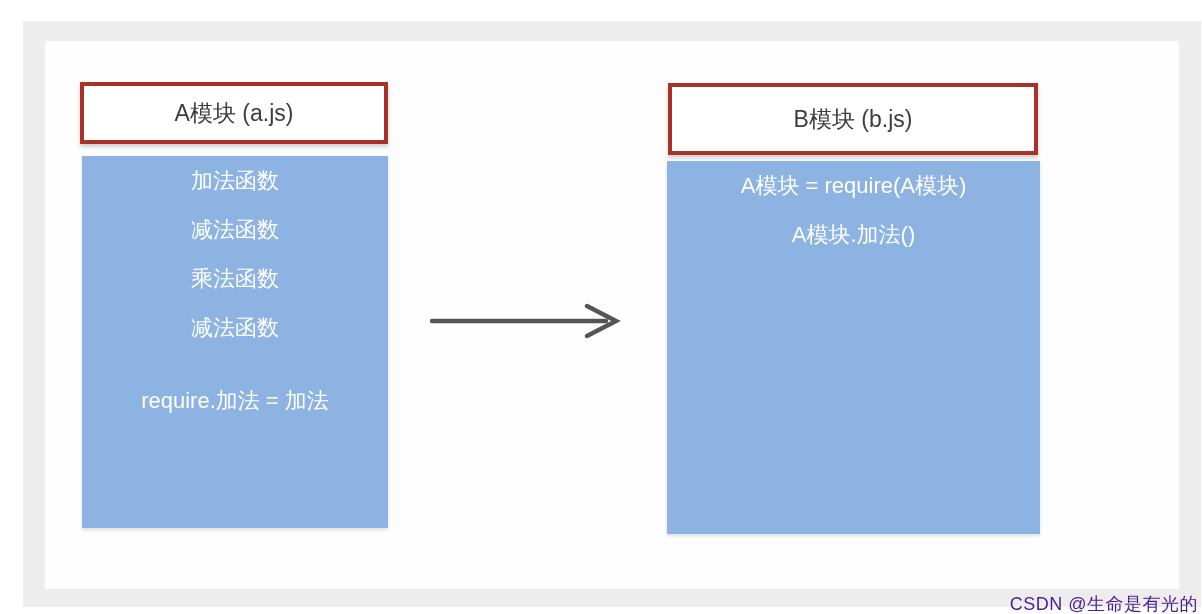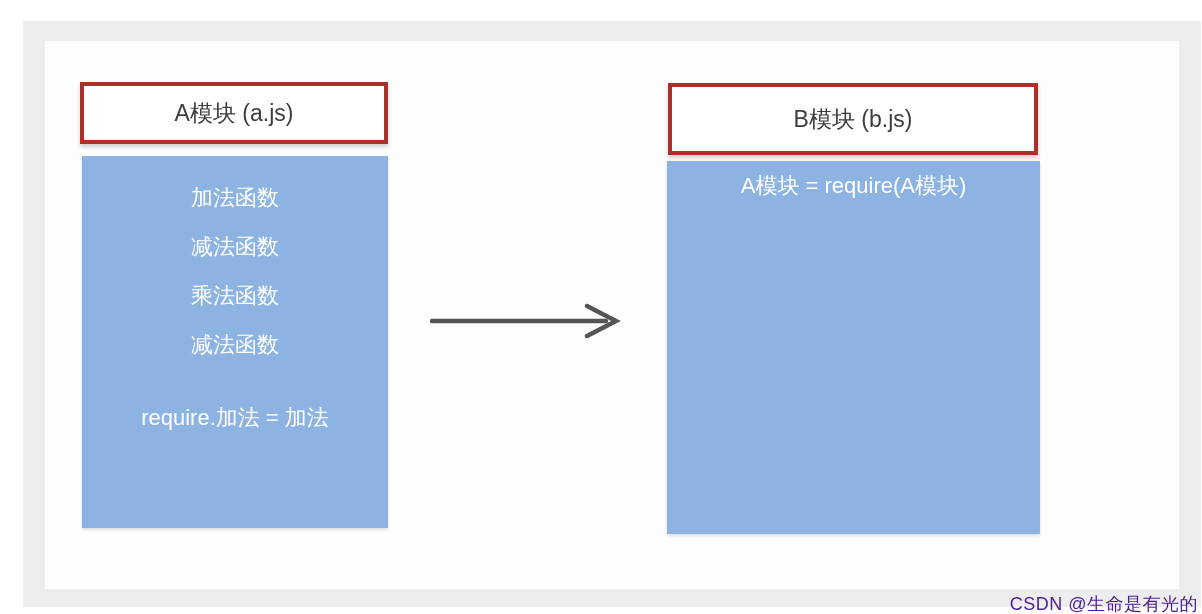--- a/index.html
+++ b/index.html
@@ -23,21 +23,21 @@
   .title-a { left: 80px; top: 74px; width: 308px; height: 62px; }
   .title-b { left: 668px; top: 75px; width: 370px; height: 72px; }
 
   .block {
     position: absolute;
     background: #8db3e2;
     color: #ffffff; font-size: 22px;
     text-align: center;
     box-shadow: 0 2px 3px rgba(0,0,0,0.12);
   }
-  .block-a { left: 82px; top: 148px; width: 306px; height: 372px; padding-top: 17px; }
+  .block-a { left: 82px; top: 148px; width: 306px; height: 372px; padding-top: 0; }
   .block-b { left: 667px; top: 153px; width: 373px; height: 373px; padding-top: 0; }
   .block .line { line-height: 49px; white-space: nowrap; }
   .block .spacer { height: 24px; }
 
   .arrow-wrap { position: absolute; left: 430px; top: 294px; width: 192px; height: 38px; }
 
   .watermark {
     position: absolute; right: 4px; top: 584px;
     font-size: 18px; color: #4c1d95; letter-spacing: 0.5px;
     white-space: nowrap;
@@ -69,16 +69,17 @@
       <path d="M157 4 L186 19 L157 34" fill="none" stroke="#555555" stroke-width="4.5" stroke-linecap="round" stroke-linejoin="miter"></path>
     </svg>
   </div>
 
   <div class="title-box title-b">
     <span>B模块 (b.js)</span>
   </div>
 
   <div class="block block-b">
     <div class="line">A模块 = require(A模块)</div>
+    <div class="line">A模块.加法()</div>
   </div>
 
   <div class="watermark">CSDN @生命是有光的</div>
 </div>
 
 </body></html>

